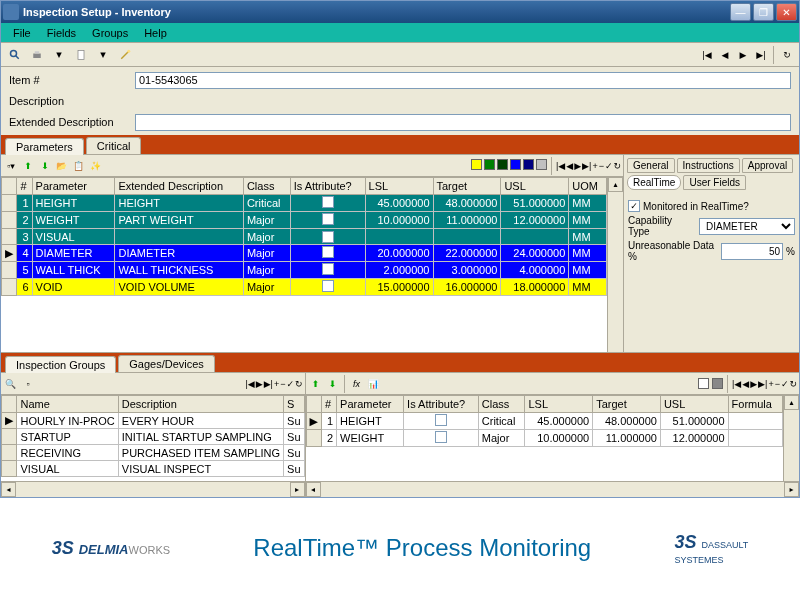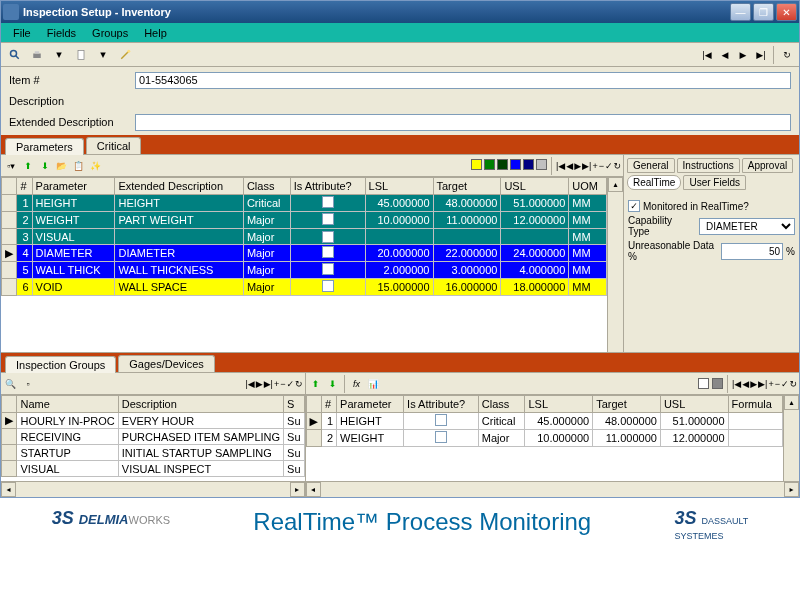--- a/index.html
+++ b/index.html
@@ -47,21 +47,21 @@
     .br-panel { flex: 1; display: flex; flex-direction: column;}
     .scrollbar-h { height: 16px; background: #ece9d8; border-top: 1px solid #aca899; display:flex; align-items:center; justify-content: space-between;}
     .scrollbar-v { width: 16px; background: #ece9d8; border-left: 1px solid #aca899;}
     .sb-btn { width: 15px; height: 15px; background: #ece9d8; border: 1px solid #aca899; font-size:8px; display:inline-flex; align-items:center; justify-content:center;}
     .right-tabs { display: flex; flex-wrap: wrap; font-size: 10px; padding: 2px;}
     .rtab { padding: 1px 5px; border: 1px solid #aca899; margin: 1px; cursor: pointer; border-radius: 2px 2px 0 0; background:#ece9d8;}
     .rtab.active { background: white; border-radius: 7px; }
     .rt-content { padding: 4px; font-size: 10px; flex: 1;}
     .rt-row { display: flex; align-items: center; margin: 3px 0; gap: 3px;}
     .rt-input { border: 1px solid #7f9db9; background: white; height: 17px; padding: 0 2px; font-size: 10px;}
-    .promo { height: 100px; background: white; display: flex; align-items: flex-start; justify-content: space-around; padding: 10px;}
+    .promo { height: 100px; background: white; display: flex; align-items: center; justify-content: space-around; padding: 10px;}
     .promo-title { color: #0369a1; font-size: 24px; font-weight: normal; font-family: Arial;}
     .logo { color: #1a4a7d; font-size: 13px; font-weight: bold; font-style: italic;}
     .logo-3ds { color: #1a4a7d; font-size: 18px; font-weight: bold; font-style: italic;}
     .icon-svg { width: 12px; height: 12px; }
     .nav-icon { font-family: Arial; font-size: 9px; cursor: pointer;}
   </style>
 </head>
 <body>
 
 <div class="window">
@@ -225,21 +225,21 @@
                   <td style="text-align:center"><span class="chk"></span></td>
                   <td class="num">2.000000</td>
                   <td class="num">3.000000</td>
                   <td class="num">4.000000</td>
                   <td>MM</td>
                 </tr>
                 <tr class="row-yellow">
                   <td class="rowhead"></td>
                   <td class="num">6</td>
                   <td>VOID</td>
-                  <td>WALL SPACE</td>
+                  <td>VOID VOLUME</td>
                   <td>Major</td>
                   <td style="text-align:center"><span class="chk"></span></td>
                   <td class="num">15.000000</td>
                   <td class="num">16.000000</td>
                   <td class="num">18.000000</td>
                   <td>MM</td>
                 </tr>
               </tbody>
             </table>
         </div>
@@ -300,28 +300,28 @@
                   <th>S</th>
                 </tr>
                 <tr>
                   <td class="rowhead">▶</td>
                   <td>HOURLY IN-PROC</td>
                   <td>EVERY HOUR</td>
                   <td>Su</td>
                 </tr>
                 <tr>
                   <td class="rowhead"></td>
+                  <td>STARTUP</td>
+                  <td>INITIAL STARTUP SAMPLING</td>
+                  <td>Su</td>
+                </tr>
+                <tr>
+                  <td class="rowhead"></td>
                   <td>RECEIVING</td>
                   <td>PURCHASED ITEM SAMPLING</td>
-                  <td>Su</td>
-                </tr>
-                <tr>
-                  <td class="rowhead"></td>
-                  <td>STARTUP</td>
-                  <td>INITIAL STARTUP SAMPLING</td>
                   <td>Su</td>
                 </tr>
                 <tr>
                   <td class="rowhead"></td>
                   <td>VISUAL</td>
                   <td>VISUAL INSPECT</td>
                   <td>Su</td>
                 </tr>
               </tbody>
             </table>

